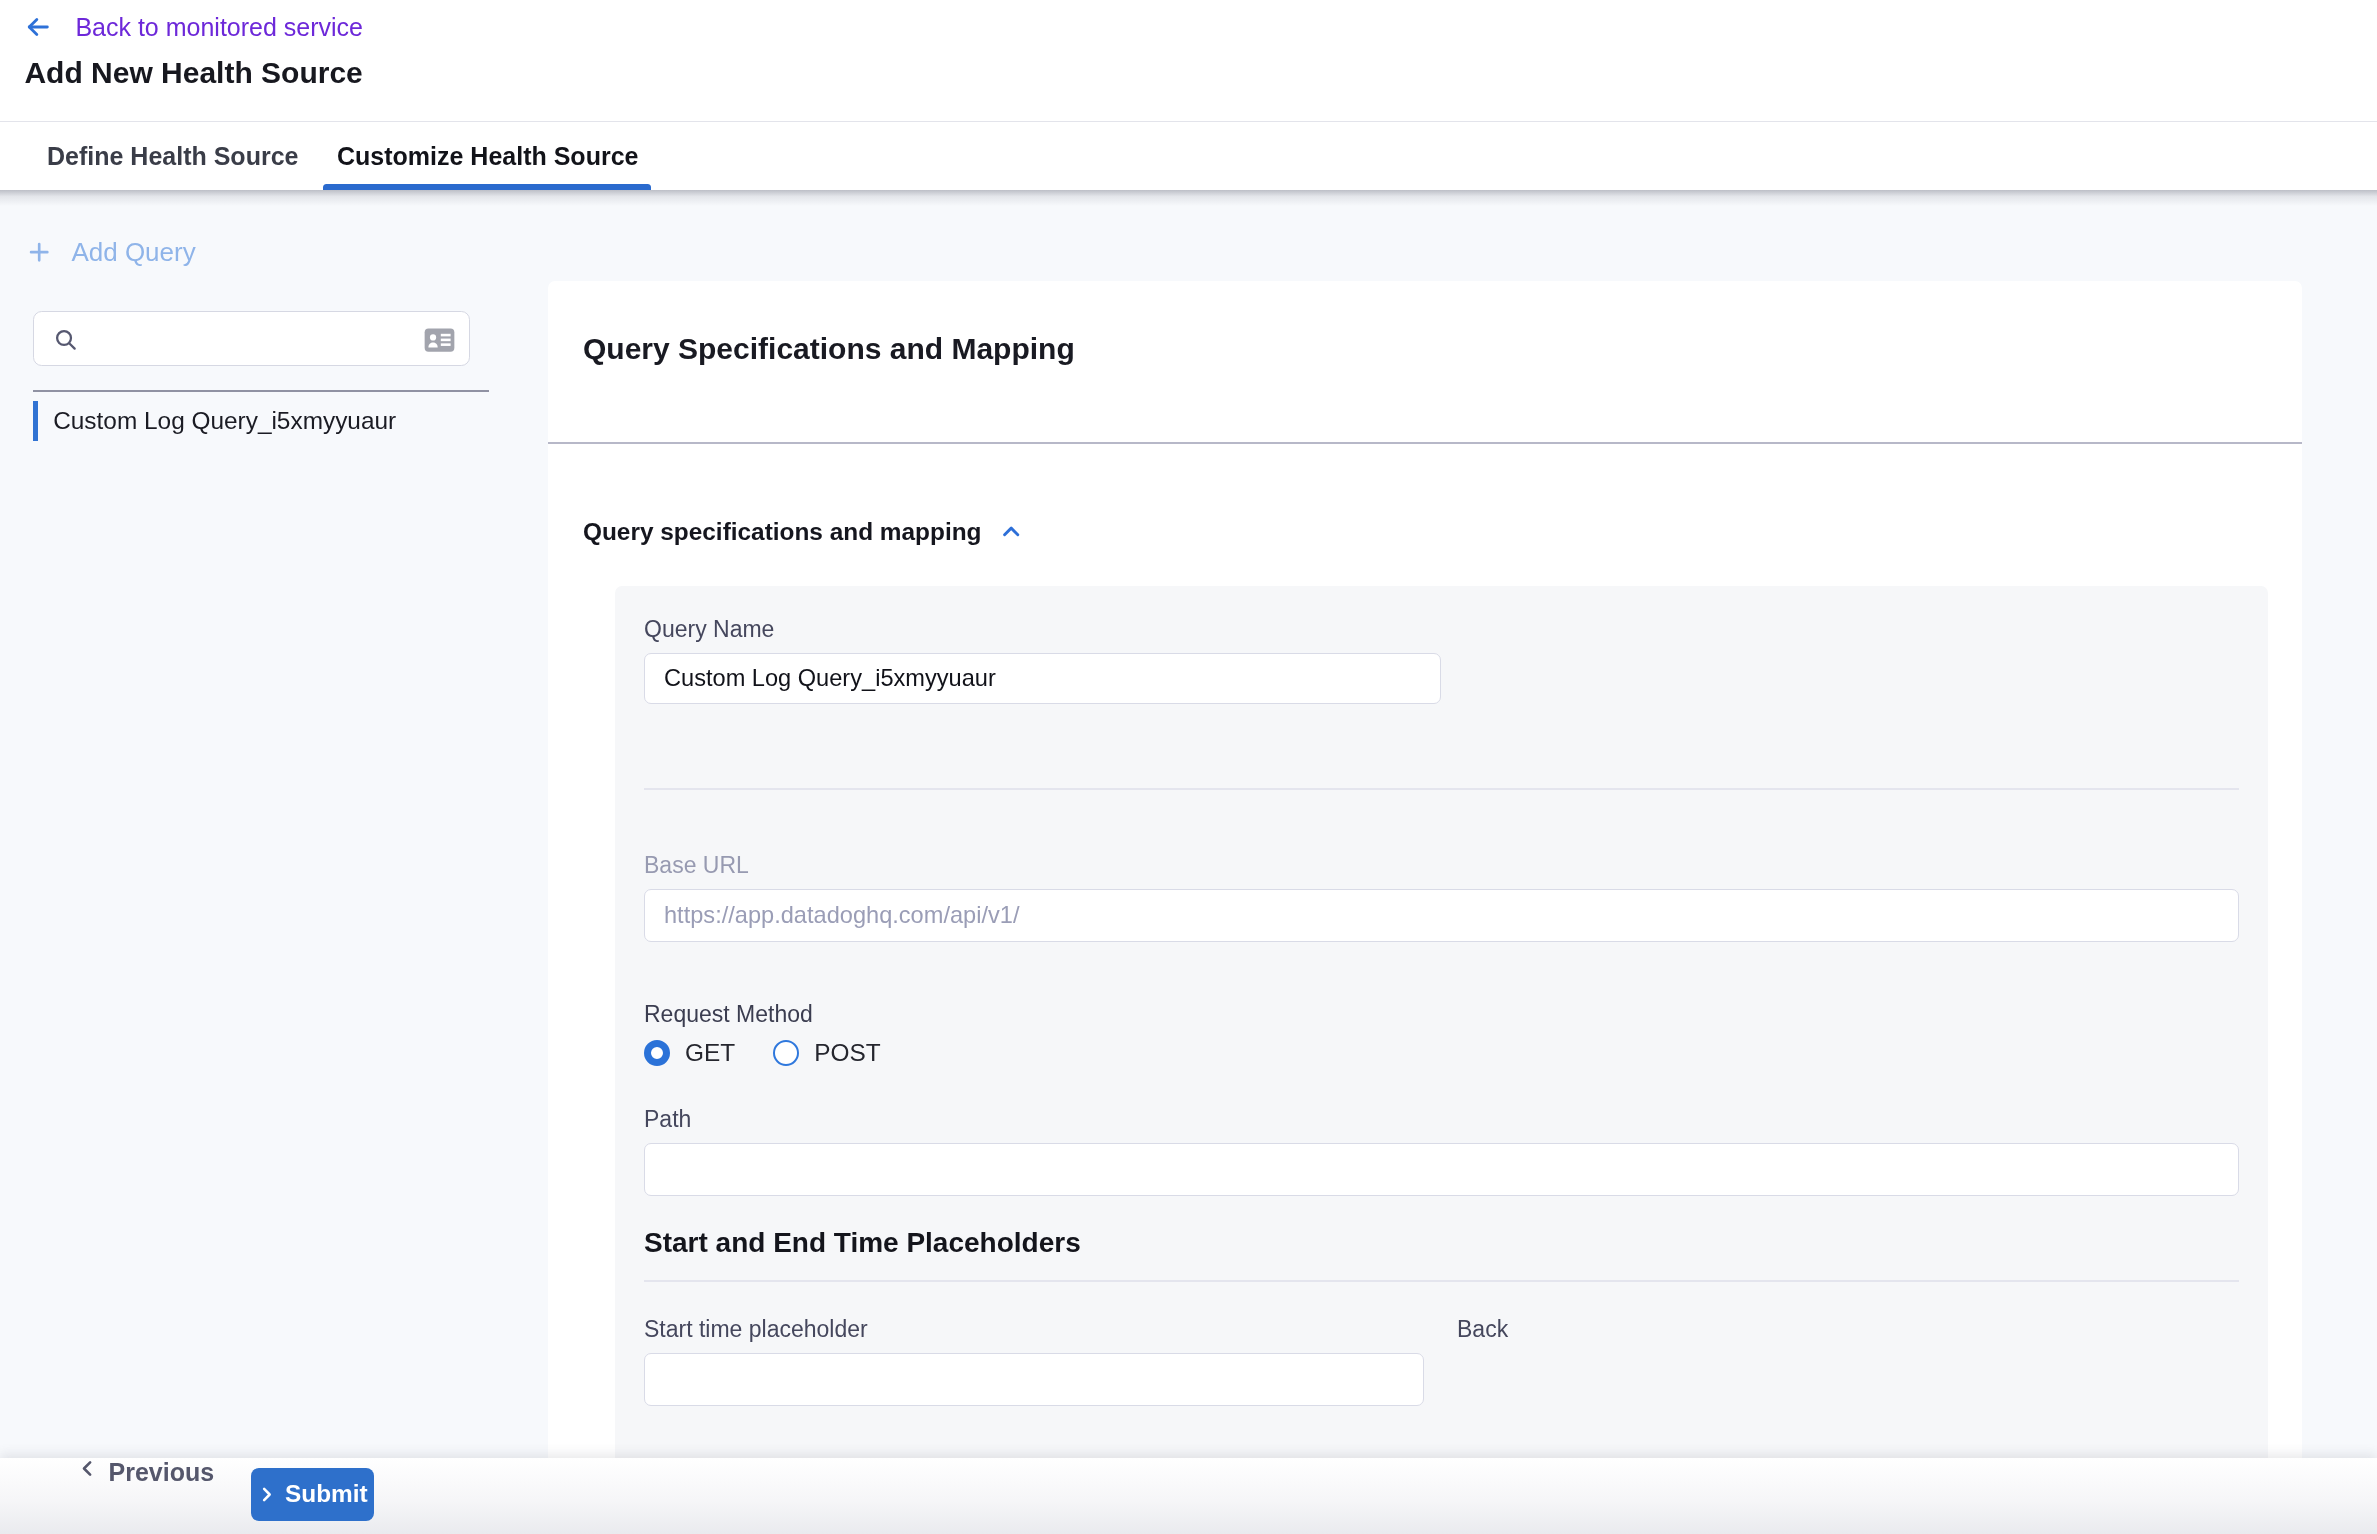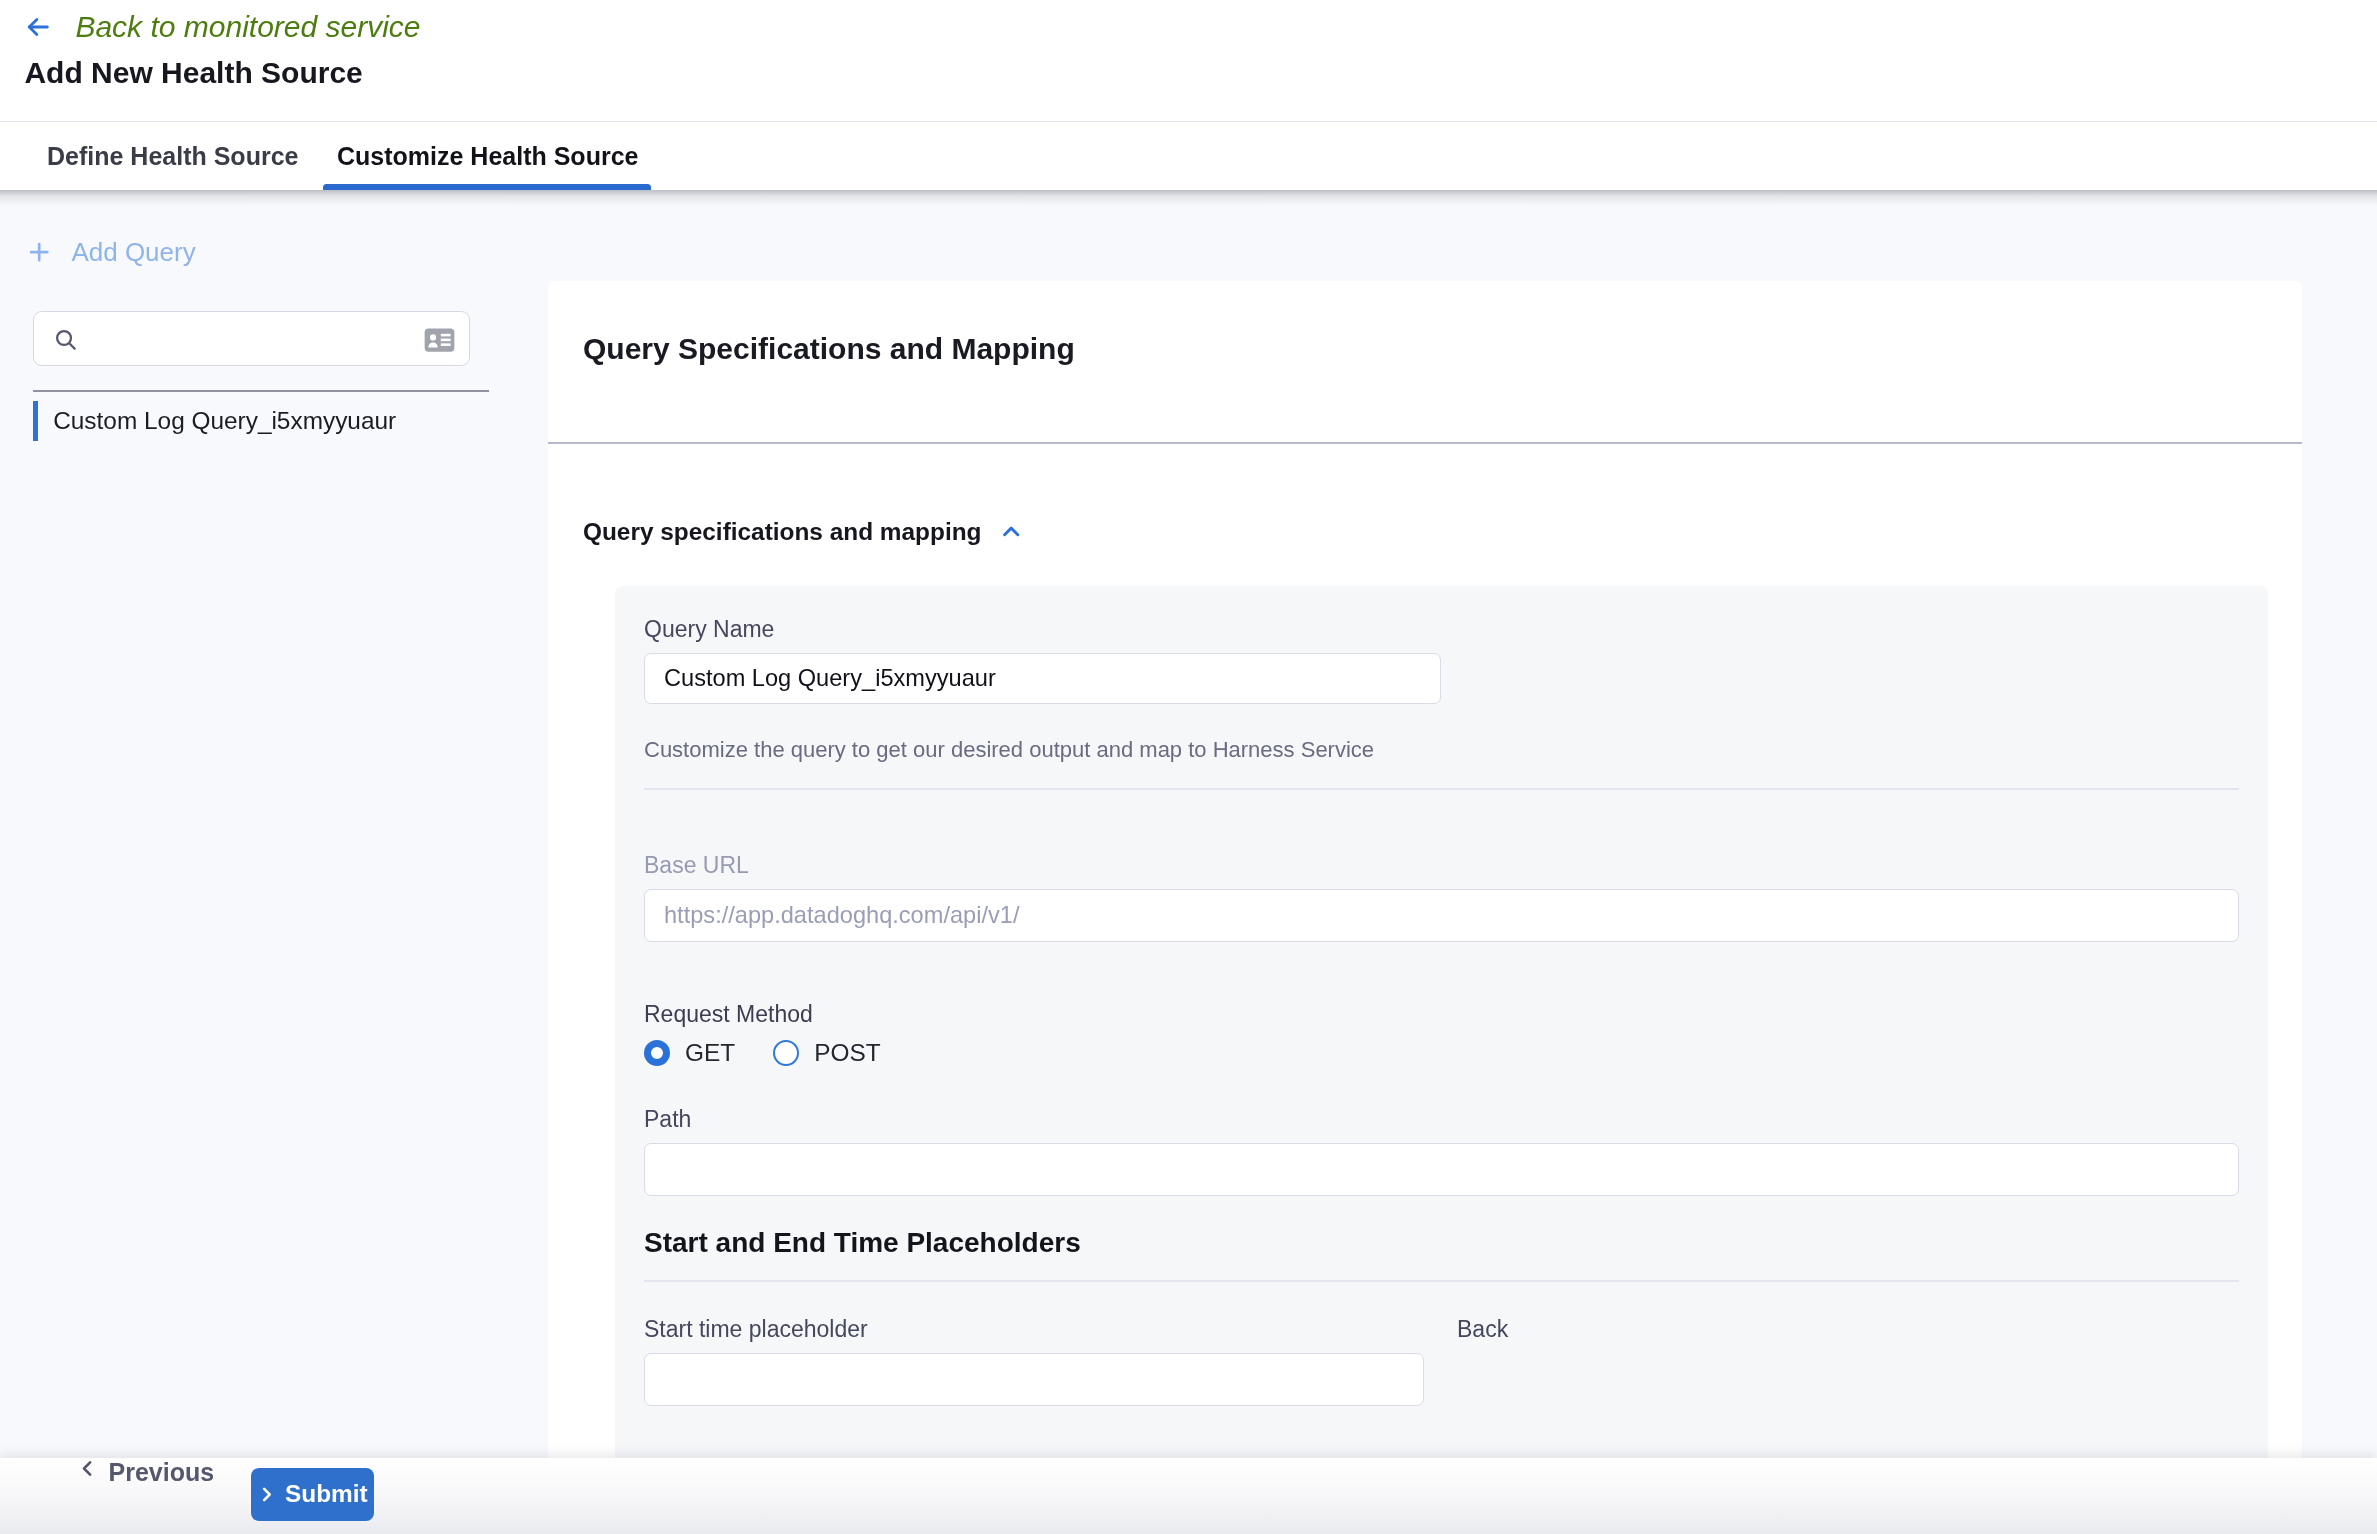--- a/index.html
+++ b/index.html
@@ -8,21 +8,21 @@
     position:relative; overflow:hidden;
     background:#f7f9fc;
     font-family:"Liberation Sans", sans-serif;
     color:#1c1d25;
   }
   svg { display:block; }
 
   
   .header { position:absolute; top:0; left:0; right:0; height:121px; background:#ffffff; z-index:5; }
   .back-link { position:absolute; left:24.4px; top:10.5px; height:33px; display:flex; align-items:center; gap:23px; cursor:pointer; }
-  .back-link .lbl { color:#4d7c0f; font-size:30px; font-weight:500;font-style:italic; }
+  .back-link .lbl { color:#6d28d9; font-size:25px; font-weight:500; }
   .page-title { position:absolute; left:24.4px; top:56px; font-size:30px; font-weight:700; color:#17181f; }
 
   
   .tabbar { position:absolute; top:121px; left:0; right:0; height:69px; background:#ffffff; border-top:0.9px solid #e3e4eb; z-index:5; }
   .tabbar::after { content:""; position:absolute; top:100%; left:0; right:0; height:15.7px;
     background:linear-gradient(180deg, rgba(53,56,76,0.30) 0%, rgba(53,56,76,0.10) 40%, rgba(53,56,76,0) 100%); pointer-events:none; }
   .tab { position:absolute; top:0; height:69px; line-height:69px; font-size:25px; cursor:pointer; }
   .tab-define { left:47px; color:#3a3d48; font-weight:600; }
   .tab-customize { left:337px; color:#121319; font-weight:700; }
   .tab-underline { position:absolute; left:323px; bottom:0; width:328px; height:6.1px; background:#2a6ace; border-radius:3.5px 3.5px 0 0; }
@@ -154,21 +154,20 @@
           <path d="M5.5 14.5L12 8l6.5 6.5"></path>
         </svg>
     </span>
   </div>
 
   <div class="inner-card">
 
     <div class="f-label lbl-qn">Query Name</div>
     <input class="t-input inp-qn" type="text" value="Custom Log Query_i5xmyyuaur" style="">
 
-    <div class="helper">Customize the query to get our desired output and map to Harness Service</div>
     <div class="inner-divider div-1"></div>
 
     <div class="f-label muted lbl-base">Base URL</div>
     <input class="t-input inp-base" type="text" placeholder="https://app.datadoghq.com/api/v1/" style="">
 
     <div class="f-label lbl-req">Request Method</div>
     <div class="radio-row">
       <span class="radio on"></span>
       <span class="radio-lbl">GET</span>
       <span class="radio-gap"></span>

